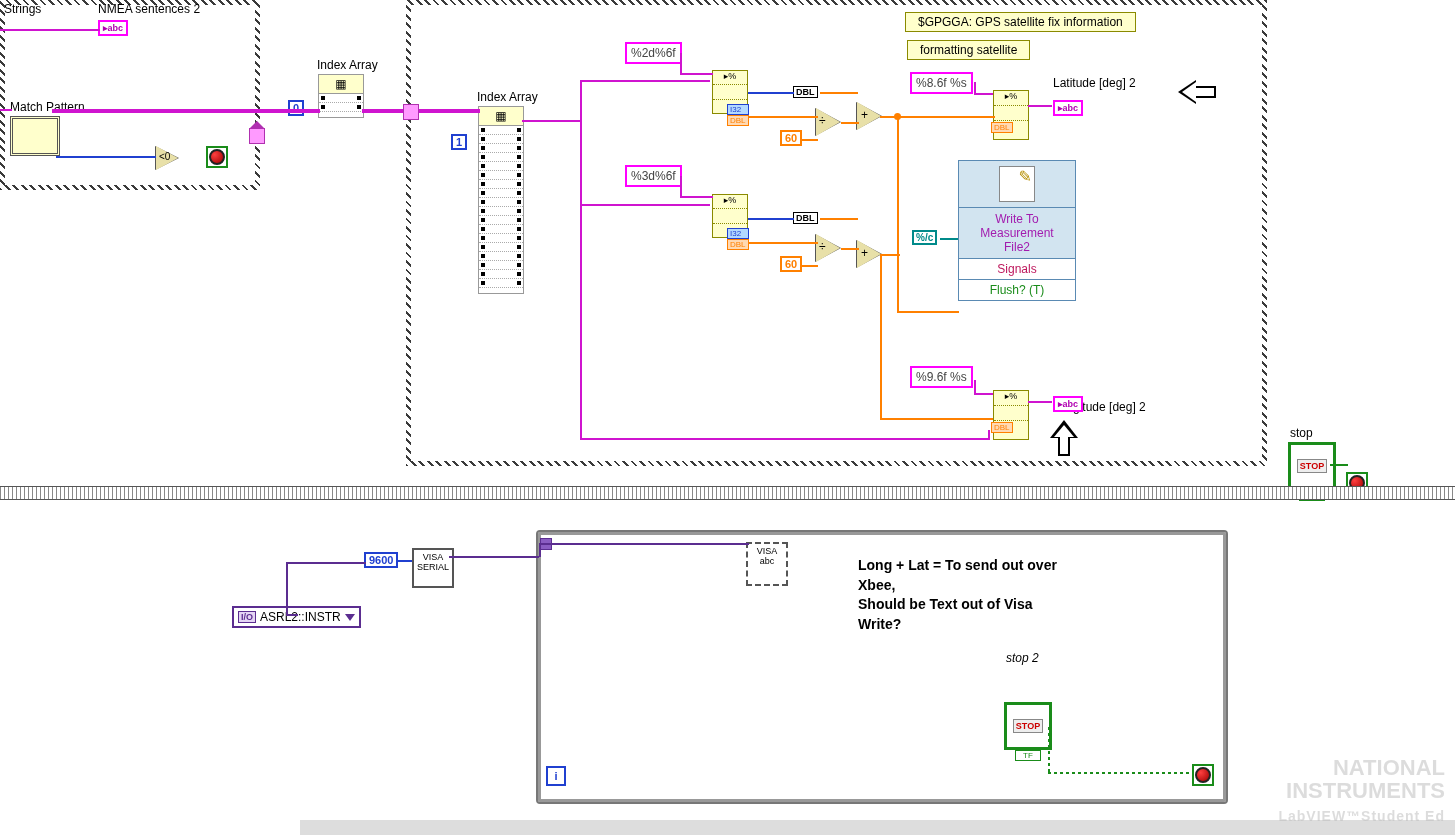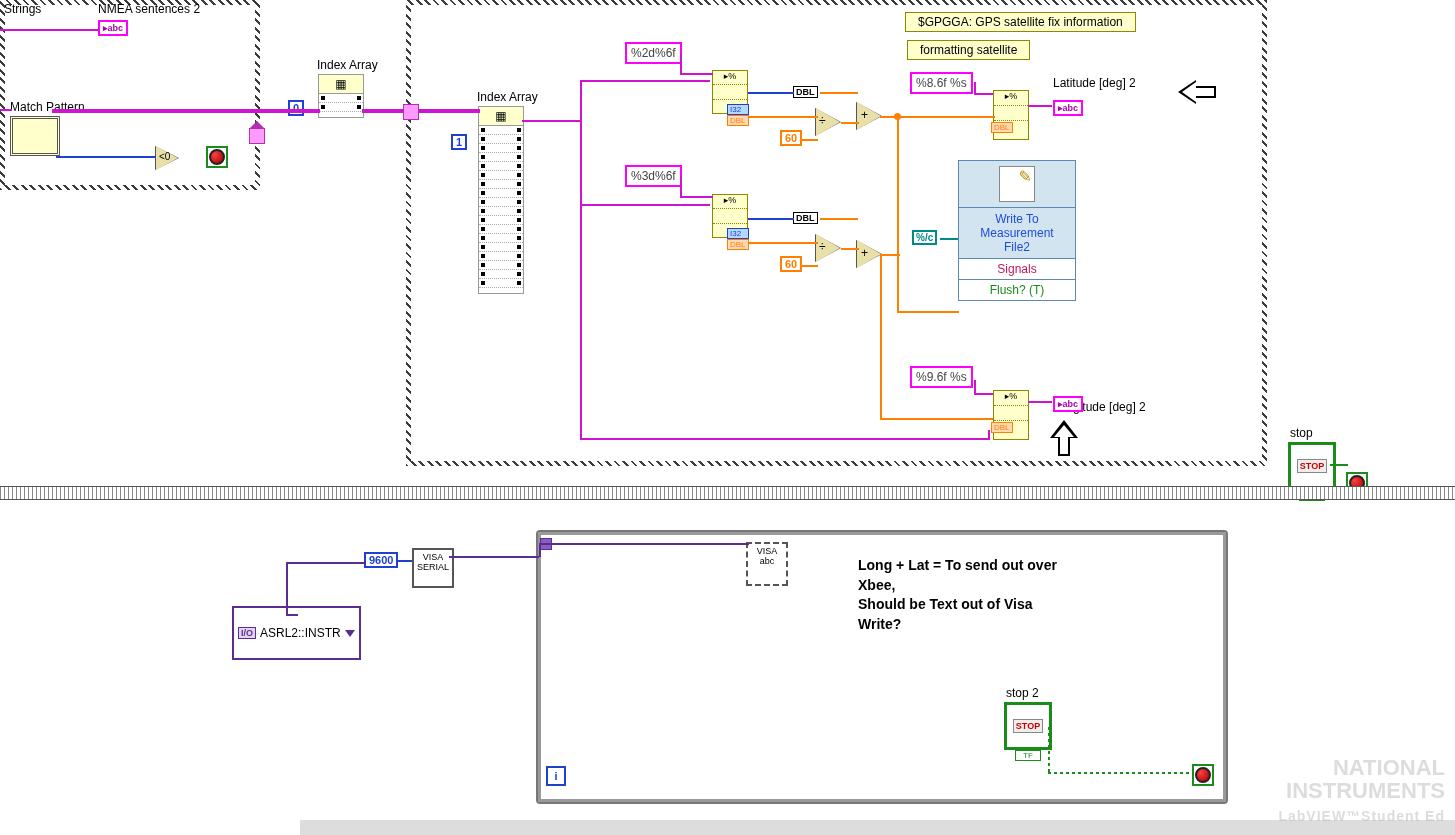--- a/index.html
+++ b/index.html
@@ -156,21 +156,21 @@
   .big-arrow-up b{
     position:absolute;left:10px;top:16px;width:8px;height:18px;background:#fff;z-index:2;
   }
   
   .express-vi {
     background:#d2e4f0;border:1px solid #5a8ab3;width:116px;
   }
   .express-vi .hdr{height:46px;border-bottom:1px solid #5a8ab3;display:flex;align-items:center;justify-content:center;}
   .express-vi .hdr-i{width:34px;height:34px;background:#fff;border:1px solid #888;position:relative;}
   .express-vi .hdr-i::after{content:'✎';position:absolute;right:2px;top:0;font-size:16px;color:#b58e00;}
-  .express-vi .ttl{text-align:center;font-size:12px;padding:4px 2px;color:#1d4ed8;border-bottom:1px solid #5a8ab3;}
+  .express-vi .ttl{text-align:center;font-size:12px;padding:4px 2px;color:#a21caf;border-bottom:1px solid #5a8ab3;}
   .express-vi .row{height:20px;border-bottom:1px solid #5a8ab3;text-align:center;font-size:12px;line-height:20px;background:#fff;}
   .express-vi .row.last{border-bottom:none;}
   .express-vi .row.blue{color:#be185d;}
   .express-vi .row.green{color:#1a8c1a;}
   
   .visa-box{background:#fff;border:2px solid #555;font-size:9px;line-height:10px;padding:2px;width:34px;text-align:center;}
   
   .stop-box{border:3px solid #1a8c1a;width:42px;height:42px;display:flex;align-items:center;justify-content:center;background:#fff;}
   .stop-inner{border:1px solid #888;background:#eee;font-size:9px;color:#c00;font-weight:bold;padding:1px 2px;}
   .tf-tag{font-size:8px;color:#1a8c1a;border:1px solid #1a8c1a;padding:0 2px;text-align:center;margin-top:2px;background:#fff;}
@@ -185,21 +185,21 @@
   
   .comment{font-size:14px;font-weight:bold;color:#000;line-height:1.4;}
 
   
   .watermark{position:absolute;right:10px;bottom:10px;color:#bbb;font-size:22px;font-weight:bold;font-family:Arial,sans-serif;opacity:.5;pointer-events:none;text-align:right;line-height:1.05;}
   .watermark .s{font-size:14px;letter-spacing:1px;}
 
   
   .build-text{border:2px solid #008a8a;background:#fff;font-size:10px;color:#008a8a;font-weight:bold;padding:0 2px;}
   
-  .io-name{border:2px solid #5b2d90;background:#fff;font-size:12px;padding:18px 4px;display:flex;align-items:center;gap:4px;}
+  .io-name{border:2px solid #5b2d90;background:#fff;font-size:12px;padding:2px 4px;display:flex;align-items:center;gap:4px;}
   .io-name .dd{width:0;height:0;border-left:5px solid transparent;border-right:5px solid transparent;border-top:7px solid #5b2d90;}
   .io-tag{border:1px solid #5b2d90;background:#e4d4f4;color:#5b2d90;font-size:9px;padding:0 2px;font-weight:bold;}
   
   .idx-i{border:2px solid #2040d0;width:16px;height:16px;display:flex;align-items:center;justify-content:center;font-weight:bold;color:#2040d0;font-size:11px;background:#fff;}
   
   .scan-node{background:#ffffcc;border:1px solid #8a8a00;width:34px;height:42px;display:flex;flex-direction:column;}
   .scan-node .r{flex:1;border-bottom:1px dotted #8a8a00;position:relative;}
   .scan-node .r:last-child{border-bottom:none;}
   
   .fmt-node{background:#ffffcc;border:1px solid #8a8a00;width:34px;display:flex;flex-direction:column;}
@@ -457,21 +457,21 @@
 <div class="wprp" style="left:449px;top:556px;width:90px;height:2px;"></div>
 <div class="wprp" style="left:539px;top:543px;width:2px;height:14px;"></div>
 <div class="wprp" style="left:539px;top:543px;width:210px;height:2px;"></div>
 <div class="wb" style="left:398px;top:560px;width:14px;height:2px;"></div>
 
 <div class="abs comment" style="left:858px;top:556px;white-space:pre-line;">Long + Lat =  To send out over
 Xbee,
 Should be Text out of Visa
 Write?</div>
 
-<div class="abs label-text" style="left:1006px;top:686px;">stop 2</div>
+<div class="abs label-text" style="left:1006px;top:651px;font-style:italic;">stop 2</div>
 <div class="abs" style="left:1004px;top:702px;">
   <div class="stop-box">
       <div class="stop-inner">STOP</div>
     </div>
   <div class="tf-tag" style="width:20px;margin:0 auto;">TF</div>
 </div>
 
 <div class="abs red-dot-wrap" style="left:1192px;top:764px;">
     <div class="red-dot"></div>
   </div>

